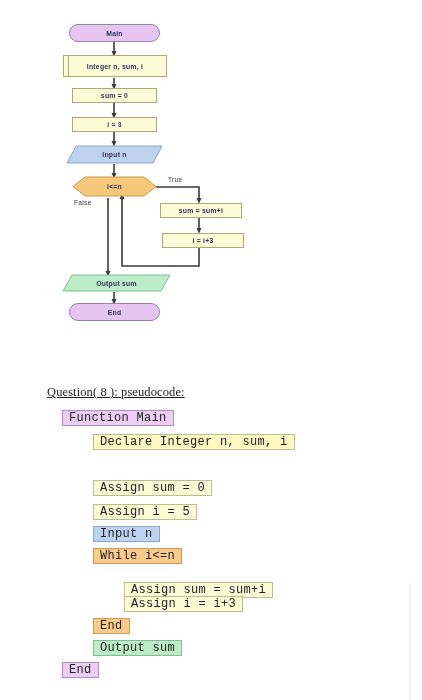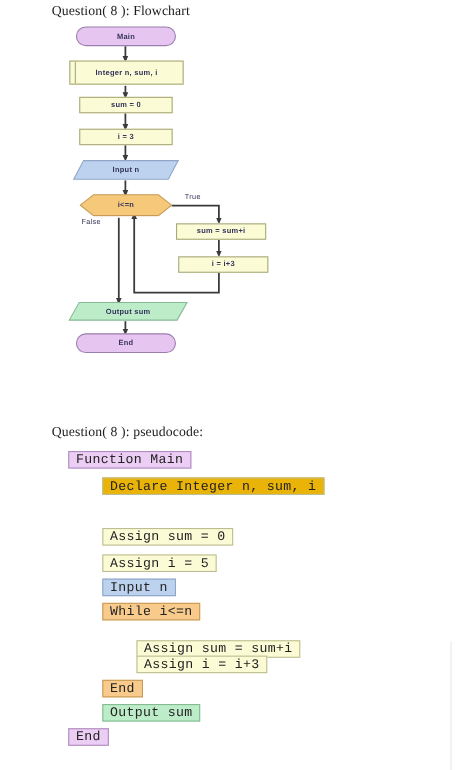--- a/index.html
+++ b/index.html
@@ -26,21 +26,21 @@
   
   .heading {
     position: absolute;
     font-family: "Liberation Serif", serif;
     font-size: 12.5px;
     color: #1c1c1c;
     white-space: nowrap;
     letter-spacing: 0.1px;
   }
   #heading-flowchart { left: 47px; top: 3px; }
-  #heading-pseudocode { left: 47px; top: 385px; }
+  #heading-pseudocode { left: 47px; top: 385px; text-decoration: underline; }
 
   
   .fc {
     position: absolute;
     left: 0; top: 0;
     width: 422px;
     height: 380px;
   }
   .node {
     position: absolute;
@@ -139,21 +139,21 @@
     padding: 0px 6px 0px 6px;
     color: #222222;
     white-space: pre;
     letter-spacing: 0.3px;
     border: 1px solid #b9b99a;
     background: #fbfbd6;
     display: flex;
     align-items: center;
   }
   .p-func   { background: #eccdf3; border-color: #b08cc0; }
-  .p-decl   { background: #eab308; border-color: #bdbd92; }
+  .p-decl   { background: #fef9c3; border-color: #bdbd92; }
   .p-assign { background: #fbfbd6; border-color: #bdbd92; }
   .p-input  { background: #bdd2ee; border-color: #8fa6c8; }
   .p-while  { background: #f8ca8c; border-color: #c79c58; }
   .p-end-while { background: #f8ca8c; border-color: #c79c58; }
   .p-output { background: #bdecc9; border-color: #84bb92; }
   .p-end    { background: #eccdf3; border-color: #b08cc0; }
 
   
   .edge-rule {
     position: absolute;
@@ -162,21 +162,20 @@
     width: 2px;
     height: 117px;
     background: #f2f2f4;
   }
 </style>
 </head>
 <body>
 
 <div class="page">
 
-  <div class="heading" id="heading-flowchart">Question( 8 ): Flowchart</div>
 
   <div class="fc">
 
     <svg class="connectors" viewBox="0 0 422 380">
       <defs>
         <marker id="arrow" markerWidth="7" markerHeight="7" refX="3.2" refY="3" orient="auto" markerUnits="userSpaceOnUse">
           <path d="M0,0.4 L6,3 L0,5.6 z" fill="#3a3a3a"></path>
         </marker>
       </defs>
       <g stroke="#3a3a3a" stroke-width="1.6" fill="none">

